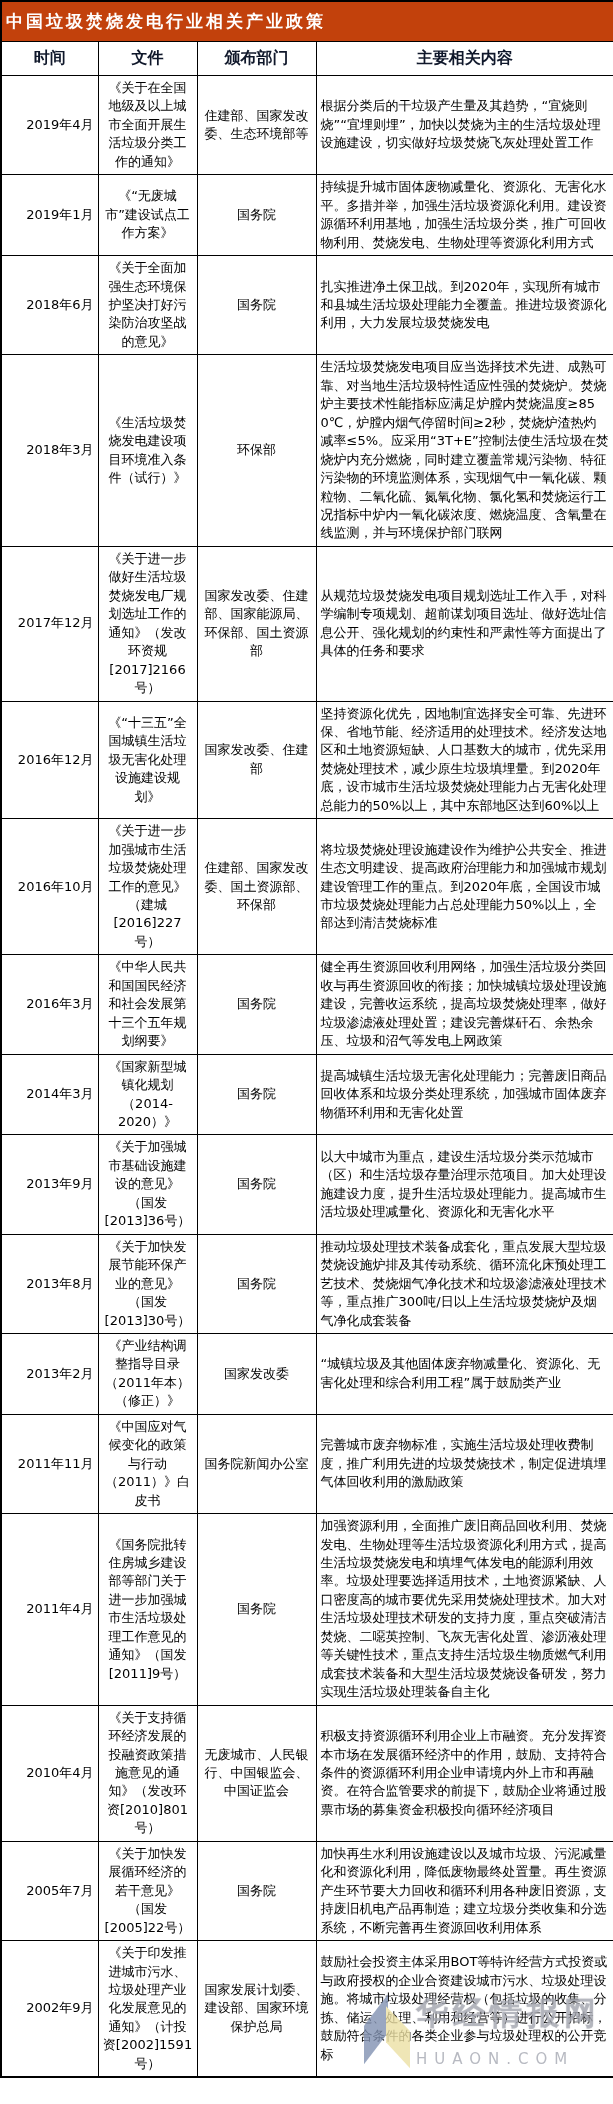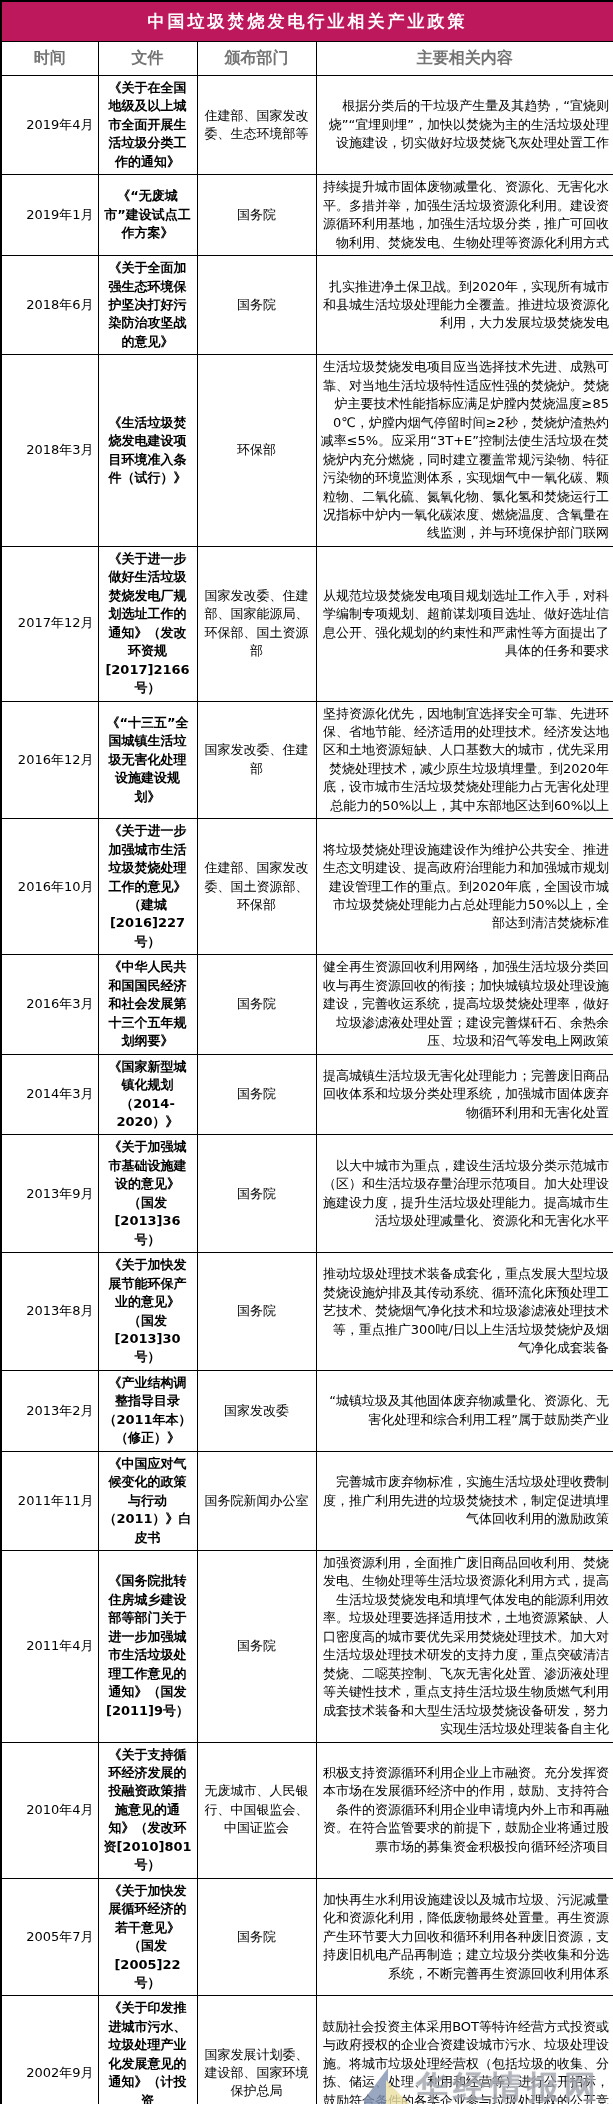--- a/index.html
+++ b/index.html
@@ -3,35 +3,35 @@
 <meta charset="utf-8">
 <style>
   html,body{margin:0;padding:0;background:#ffffff;}
   body{font-family:"DejaVu Sans","Liberation Sans",sans-serif;color:#000;}
   .page{width:613px;position:relative;background:#fff;}
 
   table.policy{width:613px;border-collapse:collapse;table-layout:fixed;
     border:2px solid #000;box-sizing:border-box;}
   .policy th,.policy td{border:1px solid #000;box-sizing:border-box;}
 
-  .title-cell{background:#be185d;color:#ffffff;font-size:17px;font-weight:bold;
-    text-align:center;padding:8px 4px;letter-spacing:3px;border-bottom:2px solid #000;}
-
-  .cols th{background:#ffffff;color:#737373;font-size:16px;font-weight:bold;
+  .title-cell{background:#c2410c;color:#ffffff;font-size:17px;font-weight:bold;
+    text-align:left;padding:8px 4px;letter-spacing:3px;border-bottom:2px solid #000;}
+
+  .cols th{background:#ffffff;color:#0f172a;font-size:16px;font-weight:bold;
     text-align:center;padding:6px 2px;}
 
   .policy td{font-size:13px;line-height:1.42;padding:3px 4px;vertical-align:middle;}
   col.c-time{width:97px;}
   col.c-doc{width:99px;}
   col.c-dept{width:119px;}
   col.c-content{width:298px;}
   td.c-time{text-align:right;}
-  td.c-doc{text-align:center;font-weight:bold;}
+  td.c-doc{text-align:center;}
   td.c-dept{text-align:center;}
-  td.c-content{text-align:right;word-break:break-all;}
+  td.c-content{text-align:left;word-break:break-all;}
 
   
   .watermark{position:absolute;right:12px;bottom:10px;display:flex;
     align-items:flex-end;pointer-events:none;}
   .wm-logo{position:relative;width:52px;height:76px;margin-right:2px;opacity:.8;}
   .wm-d1{position:absolute;left:2px;top:2px;width:24px;height:70px;
     background:#8292b2;clip-path:polygon(100% 0,100% 55%,0 100%,0 45%);}
   .wm-d2{position:absolute;left:24px;top:14px;width:24px;height:62px;
     background:#ece0a4;clip-path:polygon(0 0,100% 40%,100% 100%,0 58%);}
   .wm-text{text-align:left;}

